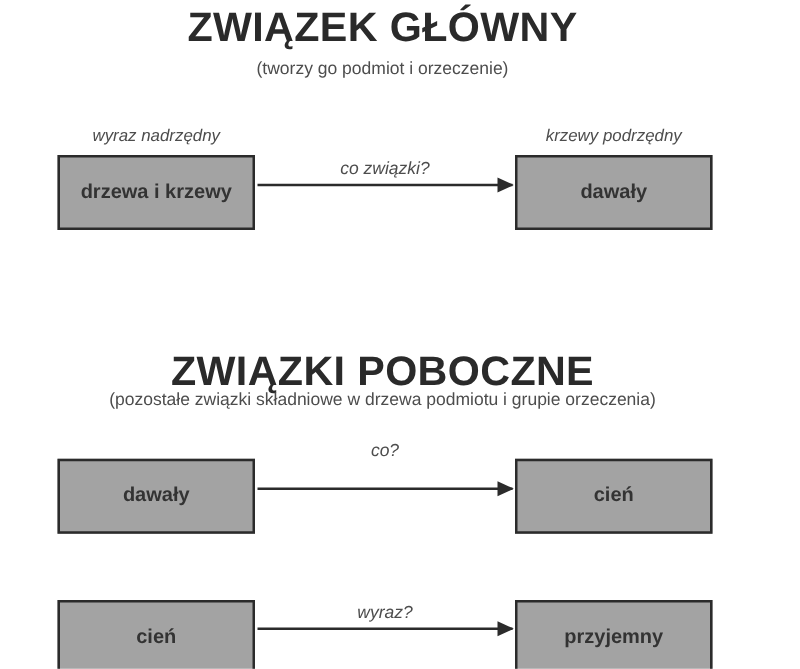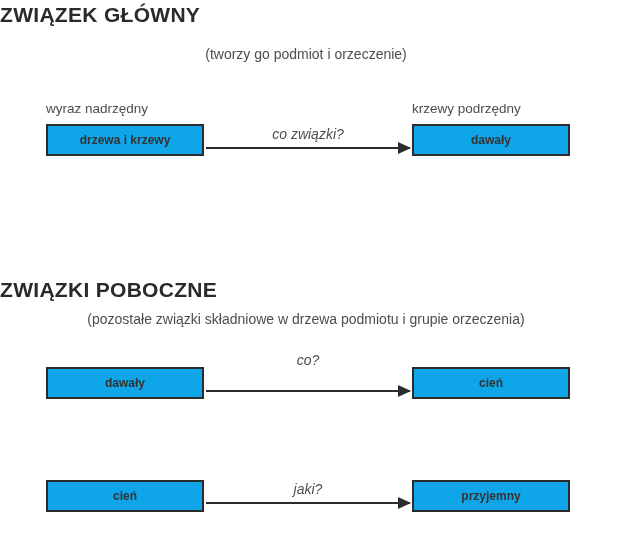--- a/index.html
+++ b/index.html
@@ -8,55 +8,57 @@
     position: relative;
     background: #ffffff;
     font-family: "Liberation Sans", sans-serif;
     overflow: hidden;
   }
   .stage { position: absolute; inset: 0; }
 
   .section-title {
     position: absolute;
     left: 0; width: 612px;
-    font-size: 21px;
+    text-align: center;
+    font-size: 33px;
     font-weight: 700;
     color: #2a2a2a;
     letter-spacing: 0.3px;
   }
   .section-subtitle {
     position: absolute;
     left: 0; width: 612px;
     text-align: center;
     font-size: 14px;
     color: #4d4d4d;
   }
 
   .node-box {
     position: absolute;
     width: 158px;
-    height: 32px;
+    height: 60px;
     border: 2px solid #2b2b2b;
-    background: #0ea5e9;
+    background: #a3a3a3;
     display: flex;
     align-items: center;
     justify-content: center;
-    font-size: 12px;
+    font-size: 16px;
     font-weight: 700;
     color: #333333;
   }
   .col-left  { left: 46px; }
   .col-right { left: 412px; }
 
   .box-label {
     position: absolute;
     width: 158px;
-    text-align: left;
+    text-align: center;
     font-size: 13.5px;
     color: #4d4d4d;
+    font-style: italic;
   }
 
   .arrow {
     position: absolute;
     left: 206px;
     width: 204px;
     height: 2px;
     background: #2b2b2b;
   }
   .arrowhead {
@@ -133,21 +135,21 @@
   </div>
 
   <div class="node-box col-right box-row2">
     <span>cień</span>
   </div>
 
   <div class="node-box col-left box-row3">
     <span>cień</span>
   </div>
 
-  <div class="arrow-label arl-row3">jaki?</div>
+  <div class="arrow-label arl-row3">wyraz?</div>
   <div class="arrow arr-row3">
     <span class="arrowhead"></span>
   </div>
 
   <div class="node-box col-right box-row3">
     <span>przyjemny</span>
   </div>
 
 </div>
 

